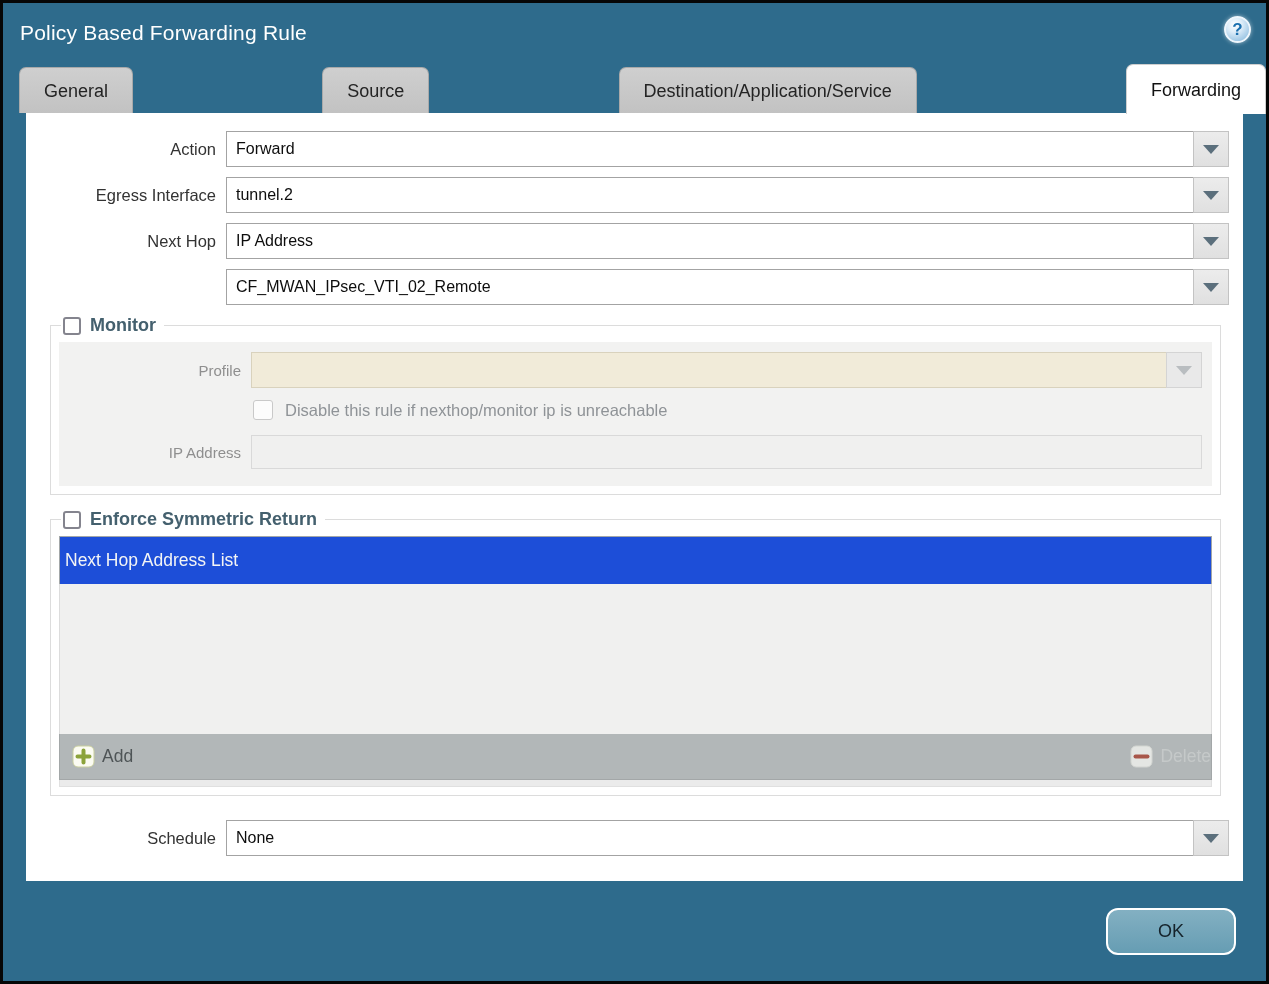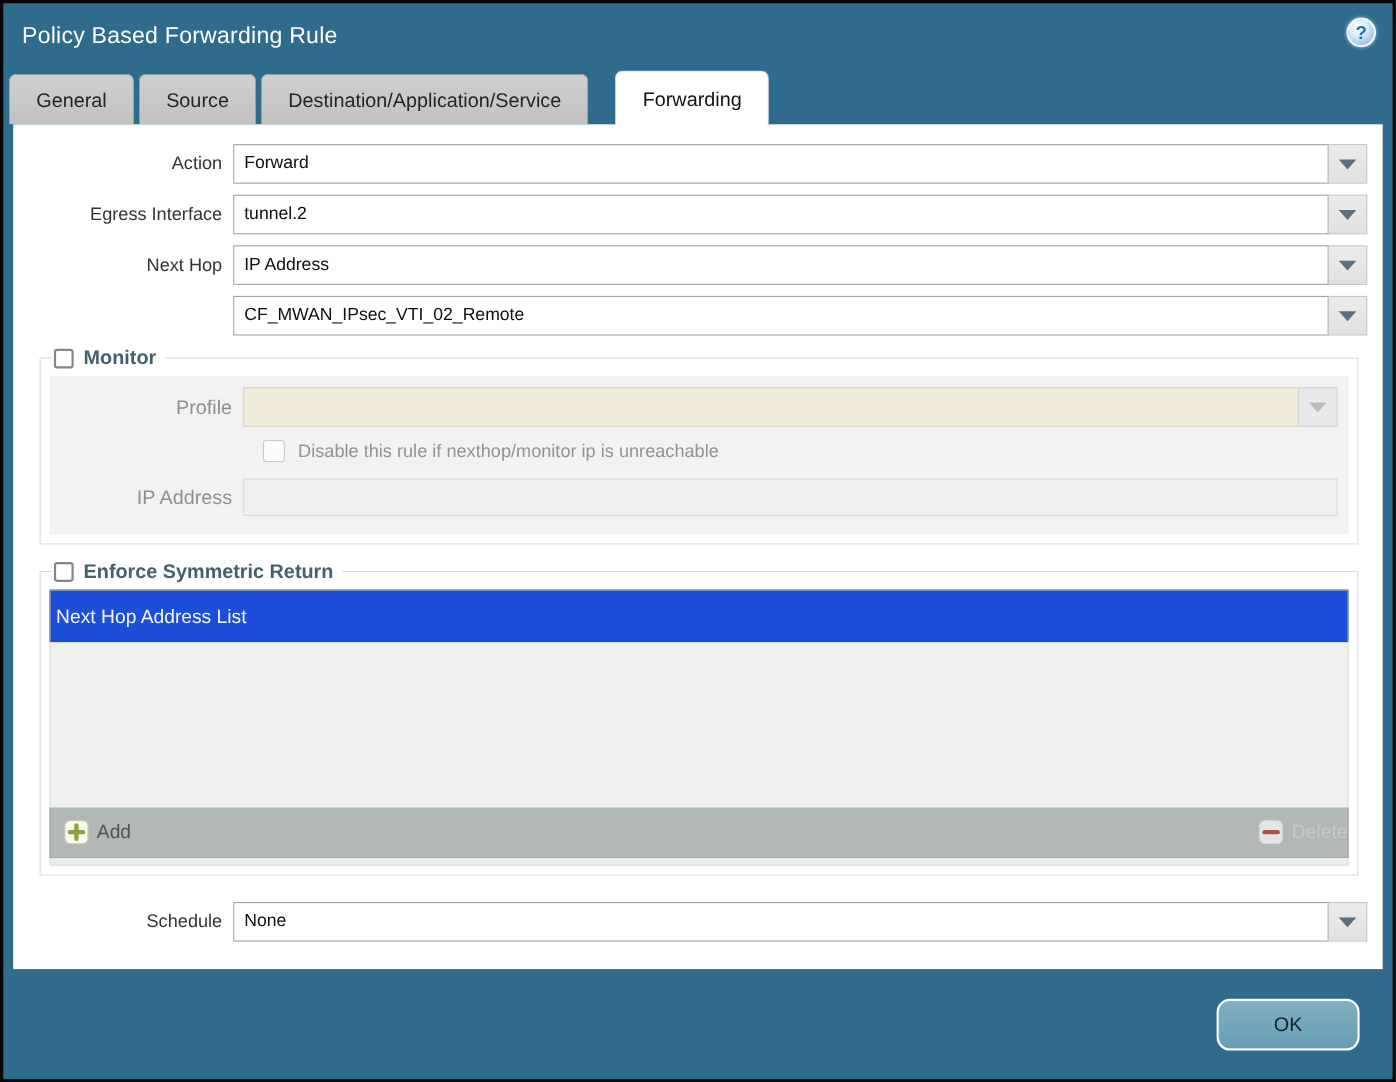--- a/index.html
+++ b/index.html
@@ -21,38 +21,38 @@
     position:absolute; top:13px; right:15px;
     width:27px; height:27px; border-radius:50%;
     background:radial-gradient(circle at 38% 30%, #ffffff 0%, #dcecf8 35%, #a8cde8 70%, #7fb2d4 100%);
     border:2px solid #eef6fc;
     box-shadow:0 0 4px rgba(255,255,255,.55);
     display:flex; align-items:center; justify-content:center;
     color:#1b6fae; font-size:17px; font-weight:bold; cursor:pointer;
   }
 
   
-  .tabs { display:flex; gap:4px; align-items:flex-end; padding-left:5px; height:50px; position:relative; z-index:2; }
+  .tabs { display:flex; gap:4px; align-items:flex-end; padding-left:16px; height:50px; position:relative; z-index:2;justify-content:space-between; }
   .tab {
     height:46px; line-height:46px; padding:0 24px;
     background:linear-gradient(#cfcfcf,#c2c2c2);
     border:1px solid #a9a9a9; border-bottom:none;
     border-radius:7px 7px 0 0;
     font-size:18px; color:#242424; cursor:pointer; white-space:nowrap;
   }
   .tab.active {
     background:#fff; border-color:#cfcfcf;
     height:50px; line-height:50px;
     color:#111; margin-bottom:-1px;margin-left:20px;
   }
 
   
   .panel {
     position:relative; z-index:1;
-    margin:0 9px; background:#fff;
+    margin:0 23px; background:#fff;
     height:768px; padding:18px 14px 0 0;
   }
 
   
   .frow { display:flex; align-items:center; height:36px; margin-bottom:10px; }
   .frow-label { width:200px; text-align:right; padding-right:10px; font-size:16.5px; color:#333; flex:none; }
   .combo { flex:1; display:flex; height:36px; }
   .combo-text {
     flex:1; border:1px solid #a3a3a3; background:#fff;
     display:flex; align-items:center; padding-left:9px;
@@ -75,21 +75,21 @@
   }
   .cbx {
     width:18px; height:18px; border:2px solid #84848e; border-radius:3px;
     background:#fff; flex:none; cursor:pointer;
   }
   .cbx.dis { width:20px; height:20px; border:1px solid #c9c9c9; background:#fcfcfc; }
 
   
   .mon-panel { background:#f2f2f1; margin-top:6px; padding:10px 0 16px 0; }
   .mon-row { display:flex; align-items:center; height:36px; }
-  .mon-label { width:176px; text-align:right; padding-right:10px; font-size:18px; color:#8f8f8f; flex:none; }
+  .mon-label { width:192px; text-align:right; padding-right:10px; font-size:15px; color:#8f8f8f; flex:none; }
   .mon-combo { flex:1; display:flex; height:36px; margin-right:10px; }
   .mon-combo .combo-text { background:#f1ebd9; border-color:#d9d2bd; }
   .mon-combo .combo-btn { background:#e9e9e9; border-color:#d4d4d4; }
   .mon-check-row { display:flex; align-items:center; gap:12px; margin:12px 0 0 194px; }
   .mon-check-label { font-size:16.5px; color:#8f9397; }
   .mon-ip-row { margin-top:14px; }
   .mon-ip-field {
     flex:1; height:34px; margin-right:10px;
     background:#f0f0ef; border:1px solid #d9d9d9;
   }

